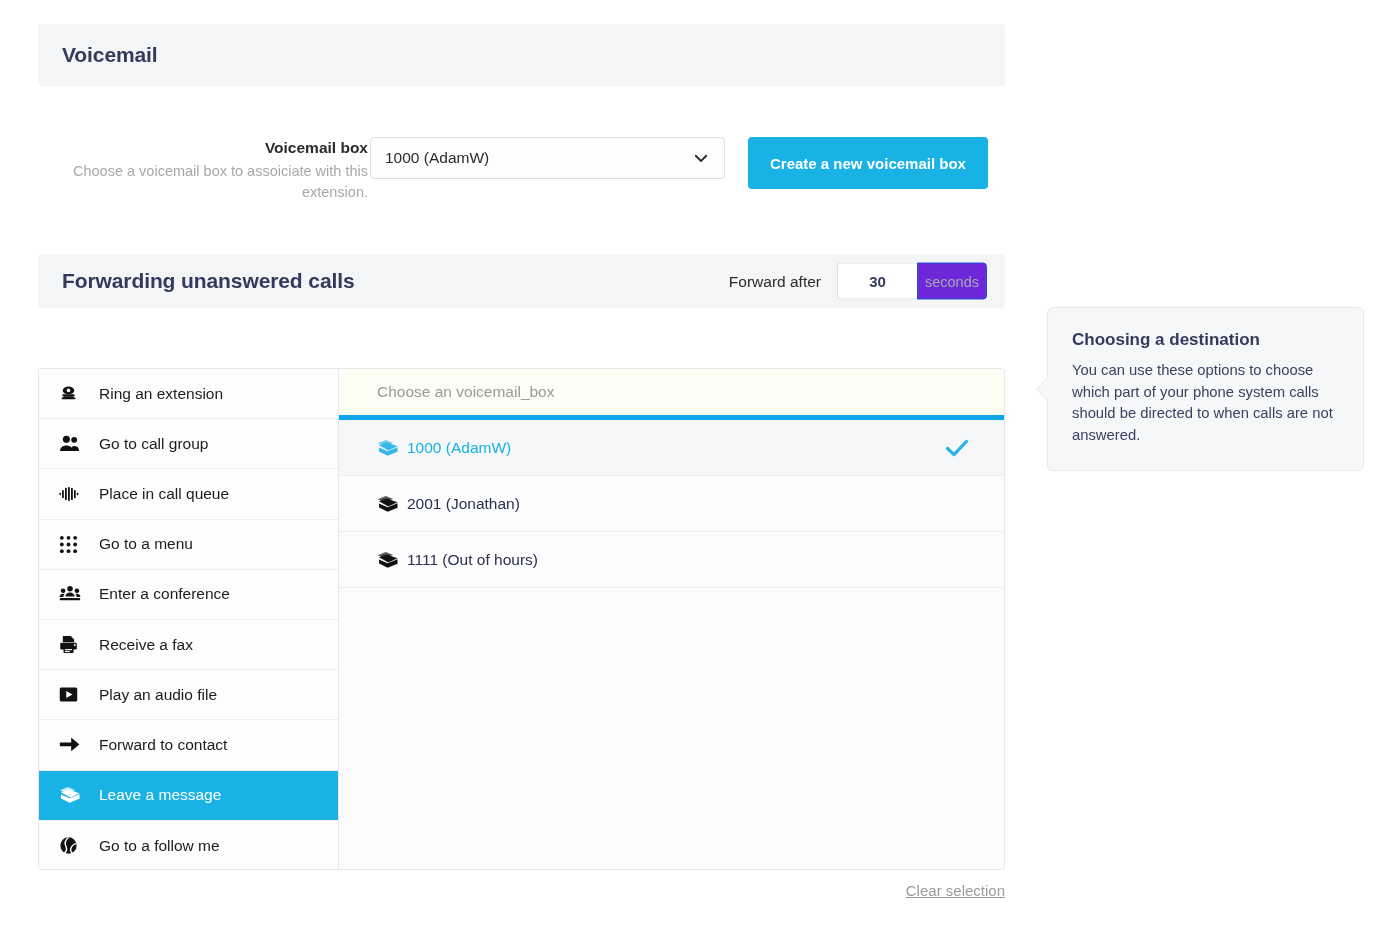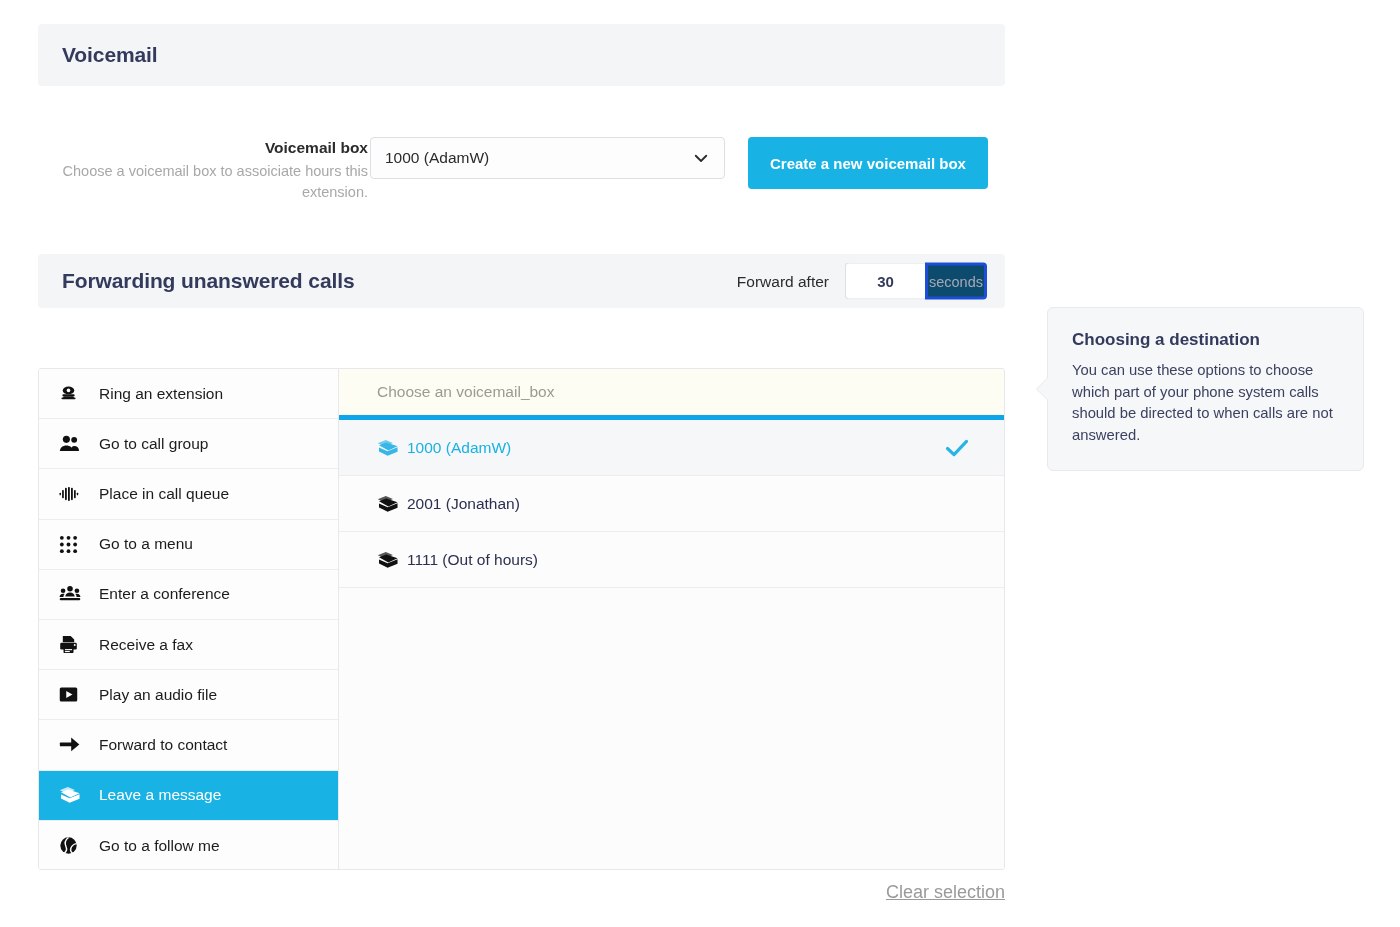--- a/index.html
+++ b/index.html
@@ -75,23 +75,23 @@
     width: 80px; background: #ffffff;
     border: 1px solid #dcdfe3; border-right: none;
     border-radius: 4px 0 0 4px;
     font-size: 15px; font-weight: bold; color: #333a5c;
     text-align: center;
     font-family: "Liberation Sans", sans-serif;
     padding: 0;
   }
   .fwd-addon {
     display: flex; align-items: center; justify-content: center;
-    width: 62px;
-    background: #0c4a6e;
-    border: 3px solid #1d4ed8;
+    width: 70px;
+    background: #6d28d9;
+    border: 1px solid #1d4ed8;
     border-radius: 0 4px 4px 0;
     font-size: 14.5px; color: #a6a9b4;
   }
 
   
   .picker {
     position: absolute; left: 38px; top: 368px;
     width: 967px; height: 502px;
     border: 1px solid #e6e8eb;
     border-radius: 3px;
@@ -145,21 +145,21 @@
   .opt-row.selected { background: #f6f7f9; color: #18b2e4; }
   .opt-icon { width: 30px; flex: 0 0 30px; display: flex; align-items: center; color: #111111; }
   .opt-row.selected .opt-icon { color: #38b6e8; }
   .opt-label { flex: 1; }
   .opt-check { width: 26px; display: flex; align-items: center; justify-content: center; color: #29b4e6; }
   .detail-fill { flex: 1; background: #fcfcfc; }
 
   .clear-link {
     position: absolute; left: 38px; top: 882px; width: 967px;
     text-align: right;
-    font-size: 18px; color: #9a9a9a;
+    font-size: 15px; color: #9a9a9a;
   }
   .clear-link span { text-decoration: underline; cursor: pointer; }
 
   
   .tooltip {
     position: absolute; left: 1047px; top: 307px;
     width: 317px;
     background: #f6f7f9;
     border: 1px solid #e7e9ed;
     border-radius: 6px;
@@ -192,21 +192,21 @@
 
 <div class="page">
 
   <div class="section-band" style="left:38px; top:24px; width:967px; height:62px; padding-left:24px;">
     <div class="section-title">Voicemail</div>
   </div>
 
   <div class="vm-row">
     <div class="vm-label-col">
       <span class="vm-label">Voicemail box</span>
-      <span class="vm-help">Choose a voicemail box to assoiciate hours this extension.</span>
+      <span class="vm-help">Choose a voicemail box to assoiciate with this extension.</span>
     </div>
 
     <div class="vm-select">
       <span class="vm-select-value">1000 (AdamW)</span>
       <span class="chev">
         <svg width="18" height="18" viewBox="0 0 24 24" fill="none" stroke="#2b2b2b" stroke-width="2.4" stroke-linecap="round" stroke-linejoin="round">
           <polyline points="5,9 12,16 19,9"></polyline>
         </svg>
       </span>
     </div>

